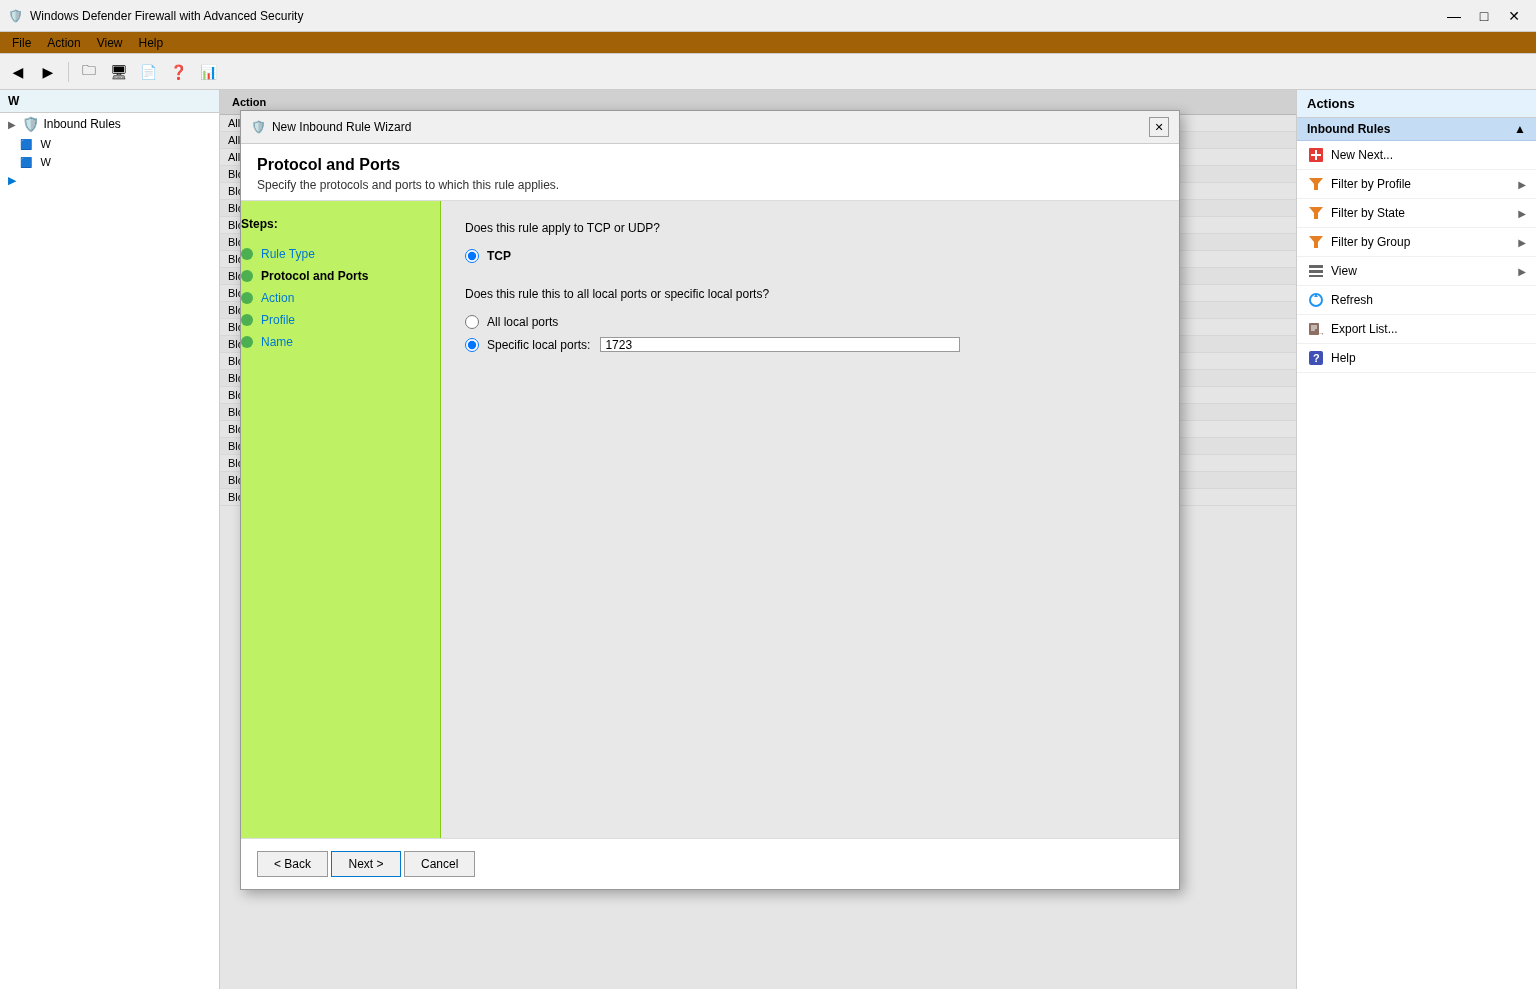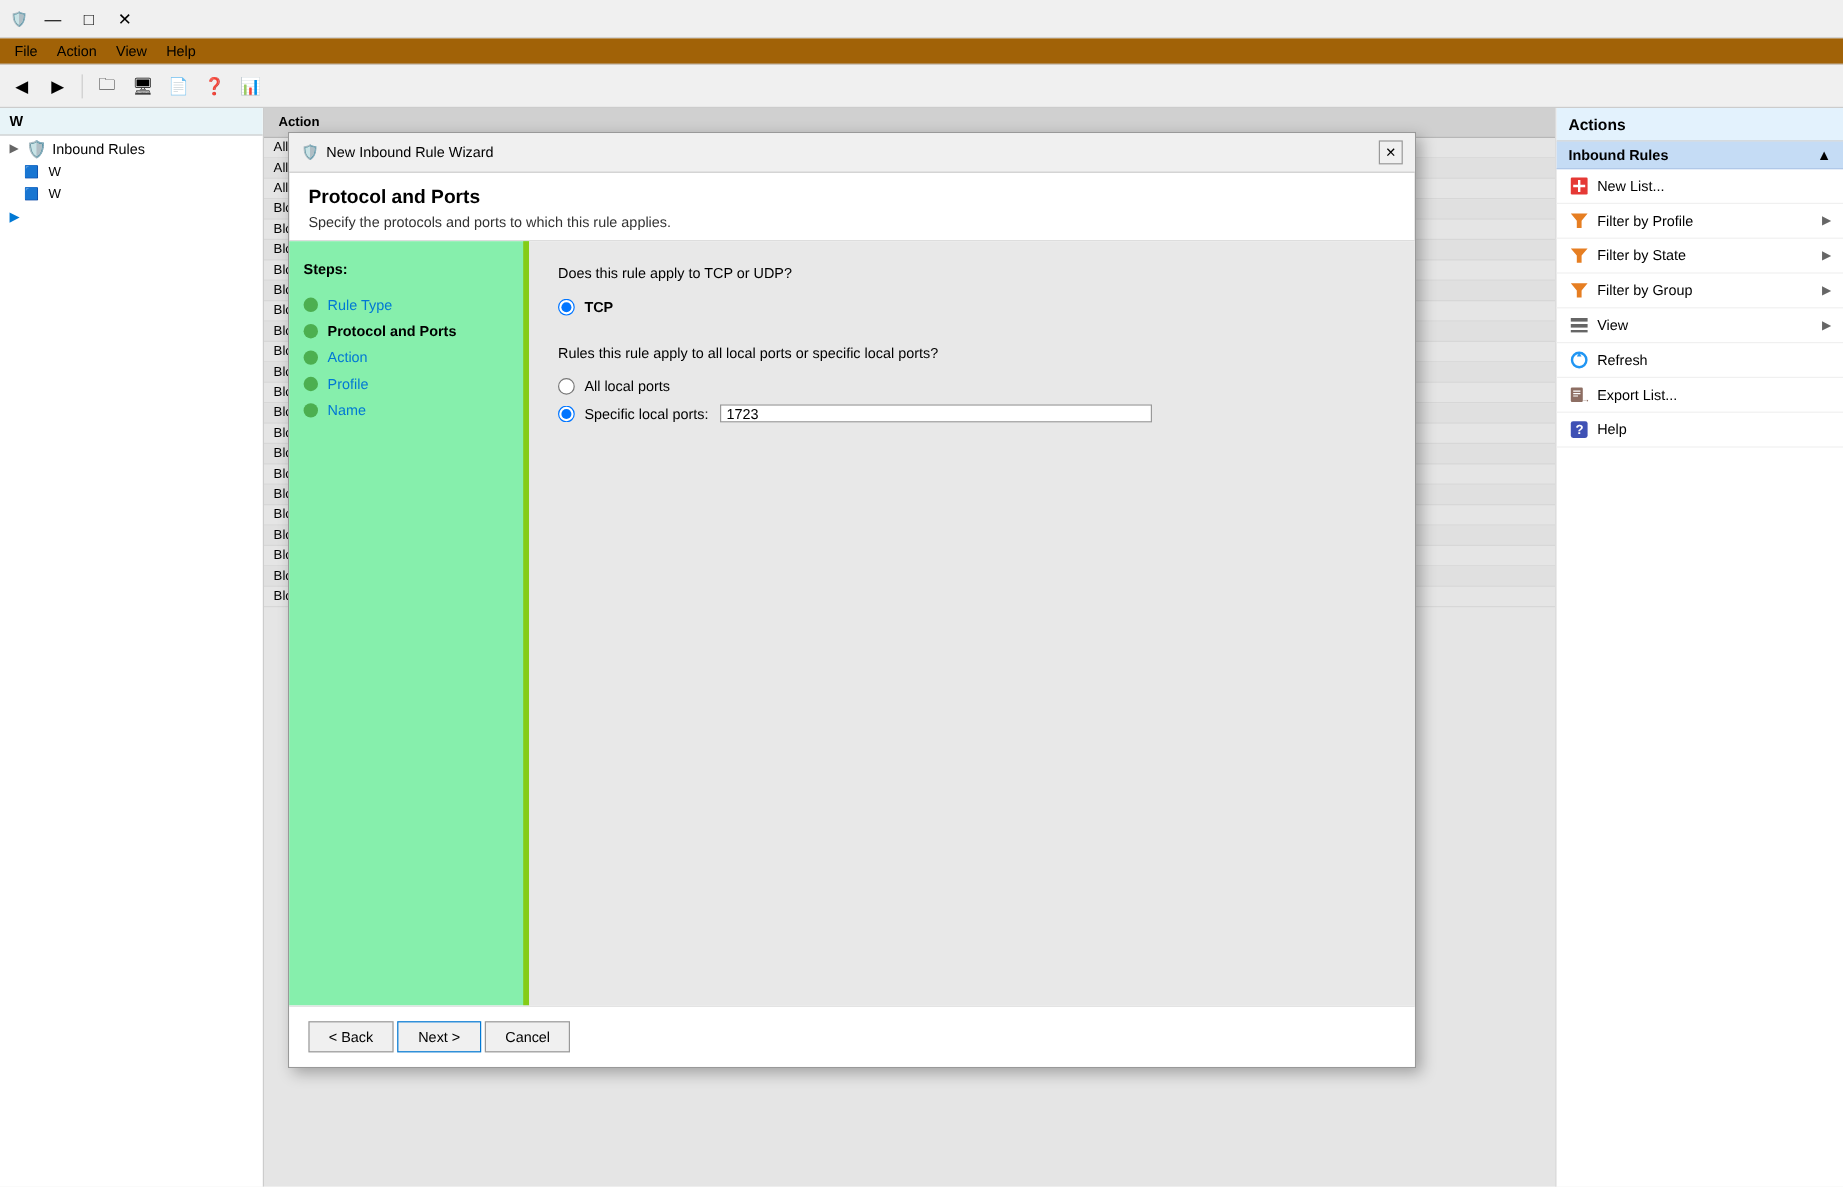--- a/index.html
+++ b/index.html
@@ -261,23 +261,23 @@
     }
 
     .dialog-body {
       display: flex;
       flex: 1;
     }
 
     
     .steps-panel {
       width: 200px;
-      background: #86efac;
-      border-right: 5px solid #84cc16;
-      padding: 16px 12px;
+      background: #bef264;
+      border-right: 1px solid #84cc16;
+      padding: 16px 0;
     }
     .steps-title {
       font-weight: bold;
       font-size: 12px;
       margin-bottom: 12px;
     }
     .step-item {
       display: flex;
       align-items: center;
       padding: 4px 0;
@@ -374,20 +374,21 @@
     .btn.primary {
       border-color: #0078d4;
       background: #f0f0f0;
     }
   </style>
 </head>
 <body>
 
 <div class="title-bar">
   <span class="title-bar-icon">🛡️</span>
+  <span class="title-bar-title">Windows Defender Firewall with Advanced Security</span>
   <div class="title-bar-controls">
     <button class="toolbar-btn">—</button>
     <button class="toolbar-btn">□</button>
     <button class="toolbar-btn close">✕</button>
   </div>
 </div>
 
 <div class="menu-bar">
   <div class="menu-item">File</div>
   <div class="menu-item">Action</div>
@@ -553,21 +554,21 @@
           <div class="dialog-content">
 
             <div class="question-text">Does this rule apply to TCP or UDP?</div>
             <div class="radio-group">
               <label class="radio-label">
                 <input type="radio" name="protocol" checked="" style="">
                 <strong>TCP</strong>
               </label>
             </div>
 
-            <div class="question-text">Rules this rule apply to all local ports or specific local ports?</div>
+            <div class="question-text">Does this rule this to all local ports or specific local ports?</div>
             <div class="radio-group">
               <label class="radio-label">
                 <input type="radio" name="ports" style="">
                 <span>All local ports</span>
               </label>
               <div class="port-row">
                 <label class="radio-label">
                   <input type="radio" name="ports" checked="" style="">
                   <span>Specific local ports:</span>
                 </label>
@@ -594,21 +595,21 @@
     </div>
 
     <div class="actions-item">
       <div class="actions-item-icon">
         <svg width="16" height="16" viewBox="0 0 16 16">
           <rect x="1" y="1" width="14" height="14" fill="#e53935" rx="1"></rect>
           <line x1="8" y1="3" x2="8" y2="13" stroke="white" stroke-width="2"></line>
           <line x1="3" y1="8" x2="13" y2="8" stroke="white" stroke-width="2"></line>
         </svg>
       </div>
-      <span>New List...</span>
+      <span>New Next...</span>
     </div>
 
     <div class="actions-item">
       <div class="actions-item-icon">
         <svg width="16" height="16" viewBox="0 0 16 16">
           <polygon points="1,2 15,2 10,8 10,14 6,14 6,8" fill="#e67e22"></polygon>
         </svg>
       </div>
       <span>Filter by Profile</span>
       <span class="actions-item-arrow">▶</span>

